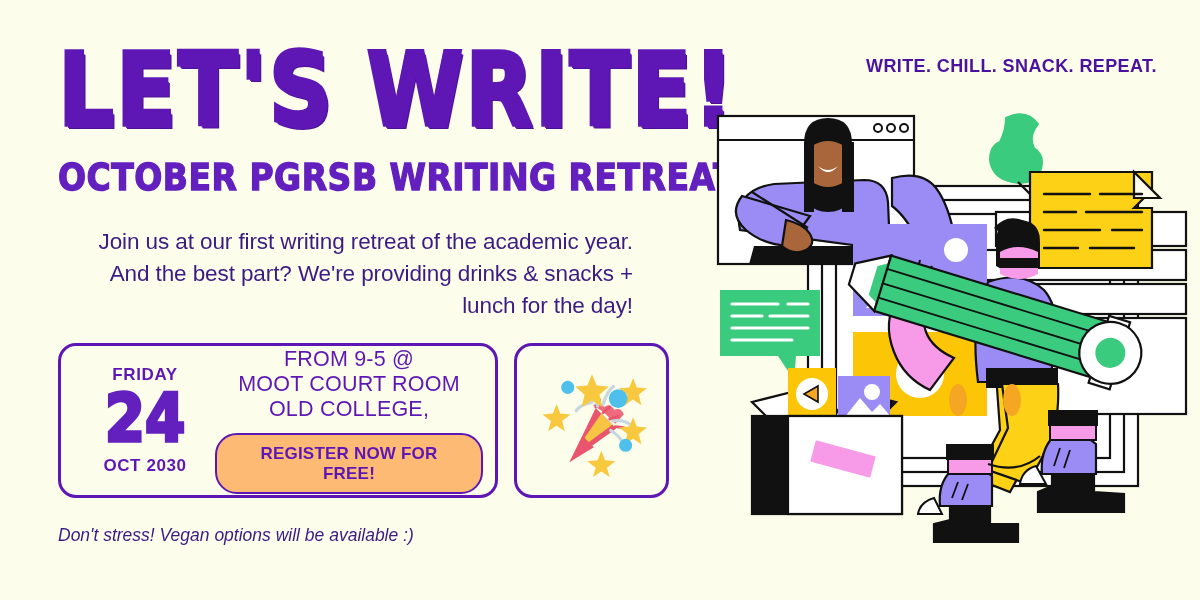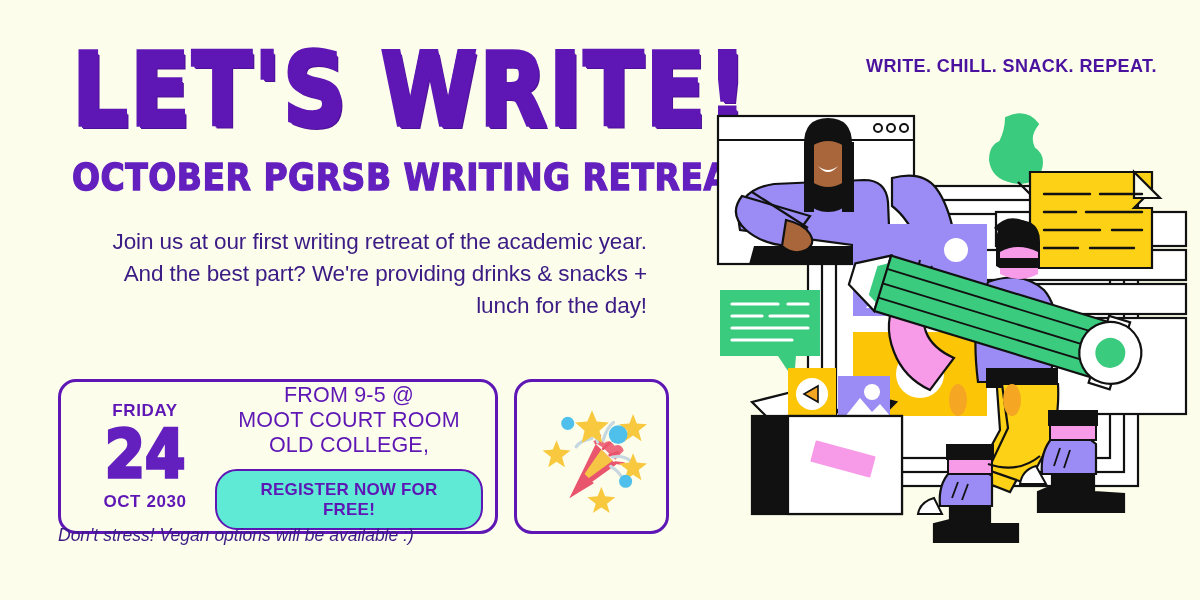--- a/index.html
+++ b/index.html
@@ -6,21 +6,21 @@
   html, body { width:1200px; height:600px; overflow:hidden; }
   body {
     background:#FDFDEB;
     font-family:"Liberation Sans", sans-serif;
     position:relative;
   }
 
   
   .left-pane {
     position:absolute;
-    left:14px; top:0;
+    left:0; top:0;
     width:700px; height:600px;
     padding:44px 0 0 58px;
   }
 
   .headline {
     font-family:"DejaVu Sans", sans-serif;
     font-weight:700;
     font-size:86px;
     line-height:0.92;
     color:#5E17B5;
@@ -59,21 +59,20 @@
     text-align:right;
   }
 
   
   .card-row {
     position:absolute;
     left:58px; top:343px;
     display:flex;
     gap:16px;
     align-items:stretch;
-    margin-top:36px;
   }
 
   .detail-card {
     width:440px;
     height:155px;
     border:3px solid #5E17B5;
     border-radius:18px;
     display:flex;
     align-items:center;
     padding:0 6px 0 14px;
@@ -115,21 +114,21 @@
   .venue-line {
     font-size:21.5px;
     font-weight:400;
     color:#5E17B5;
     line-height:1.16;
     letter-spacing:0.2px;
   }
   .cta-btn {
     display:inline-block;
     margin-top:11px;
-    background:#5eead4;
+    background:#fdba74;
     border:2.5px solid #5E17B5;
     border-radius:22px;
     padding:9px 20px 8px;
     font-size:17px;
     font-weight:700;
     color:#5E17B5;
     letter-spacing:0.2px;
     cursor:pointer;
   }
 

